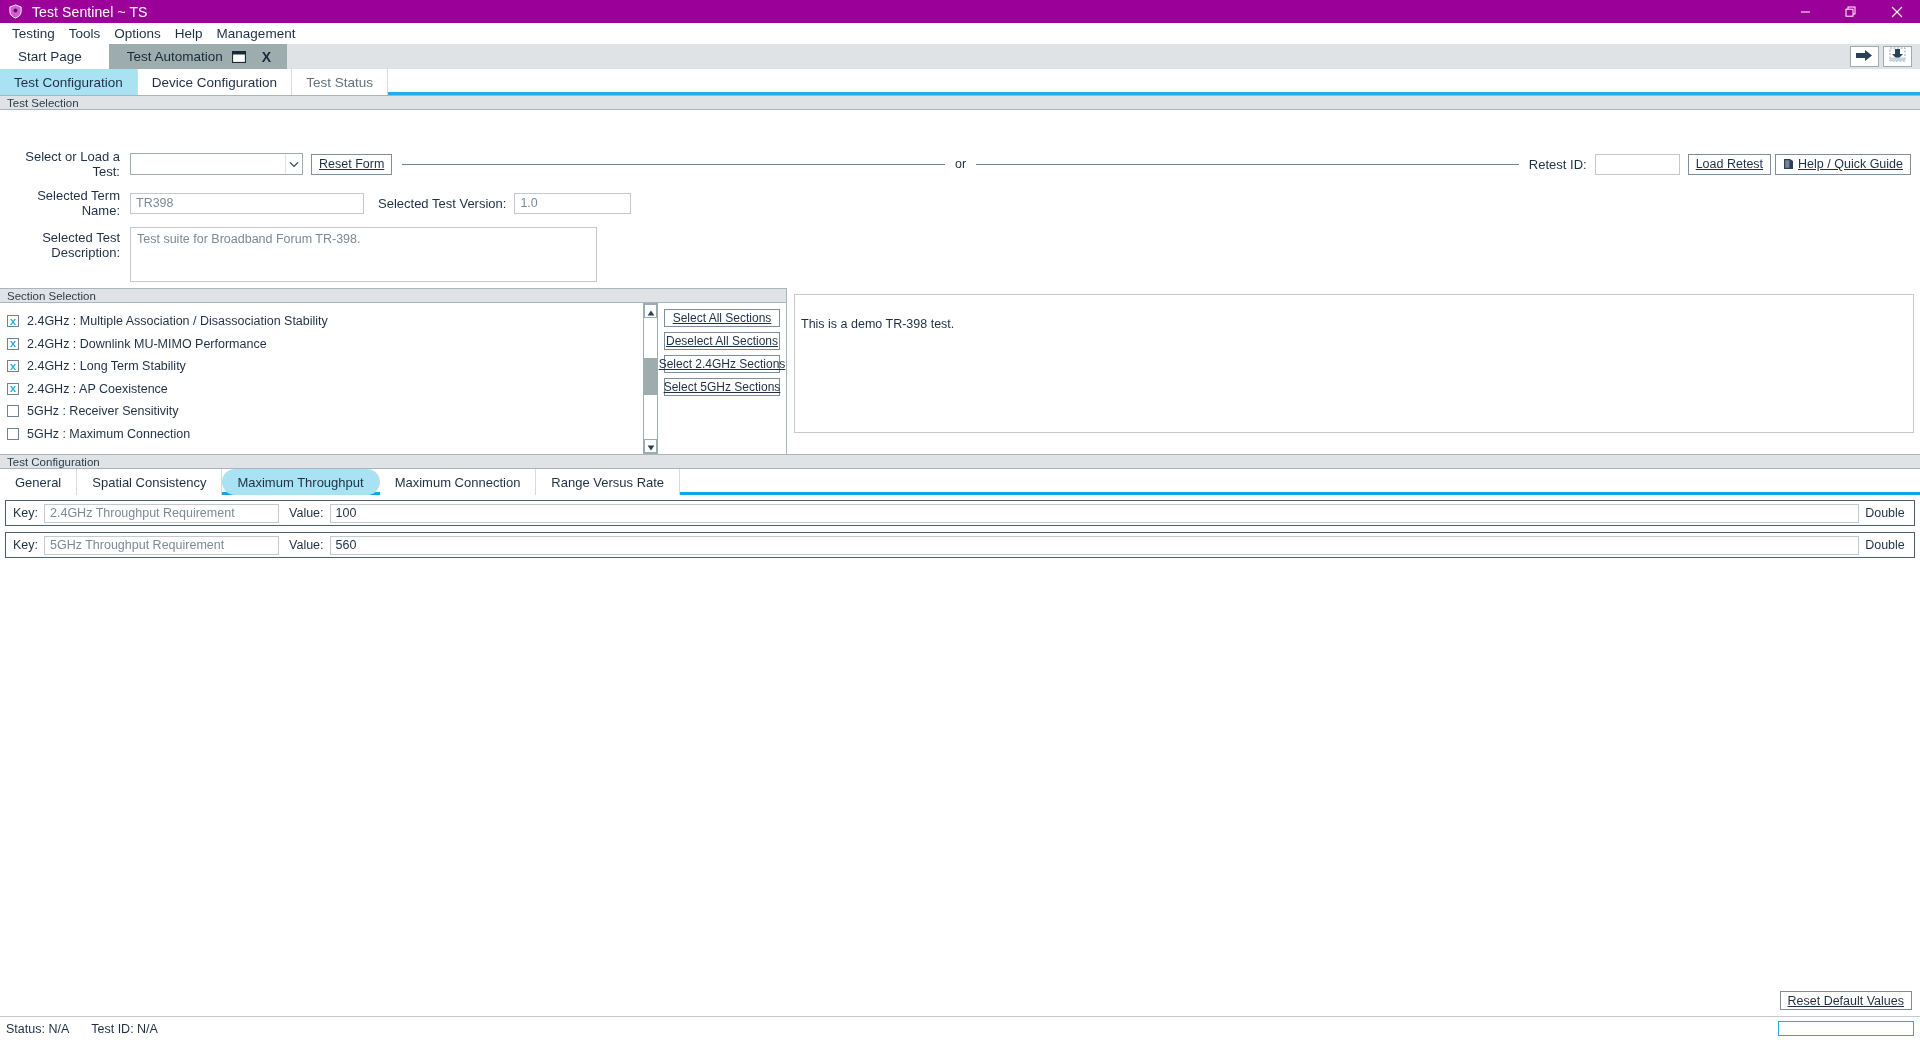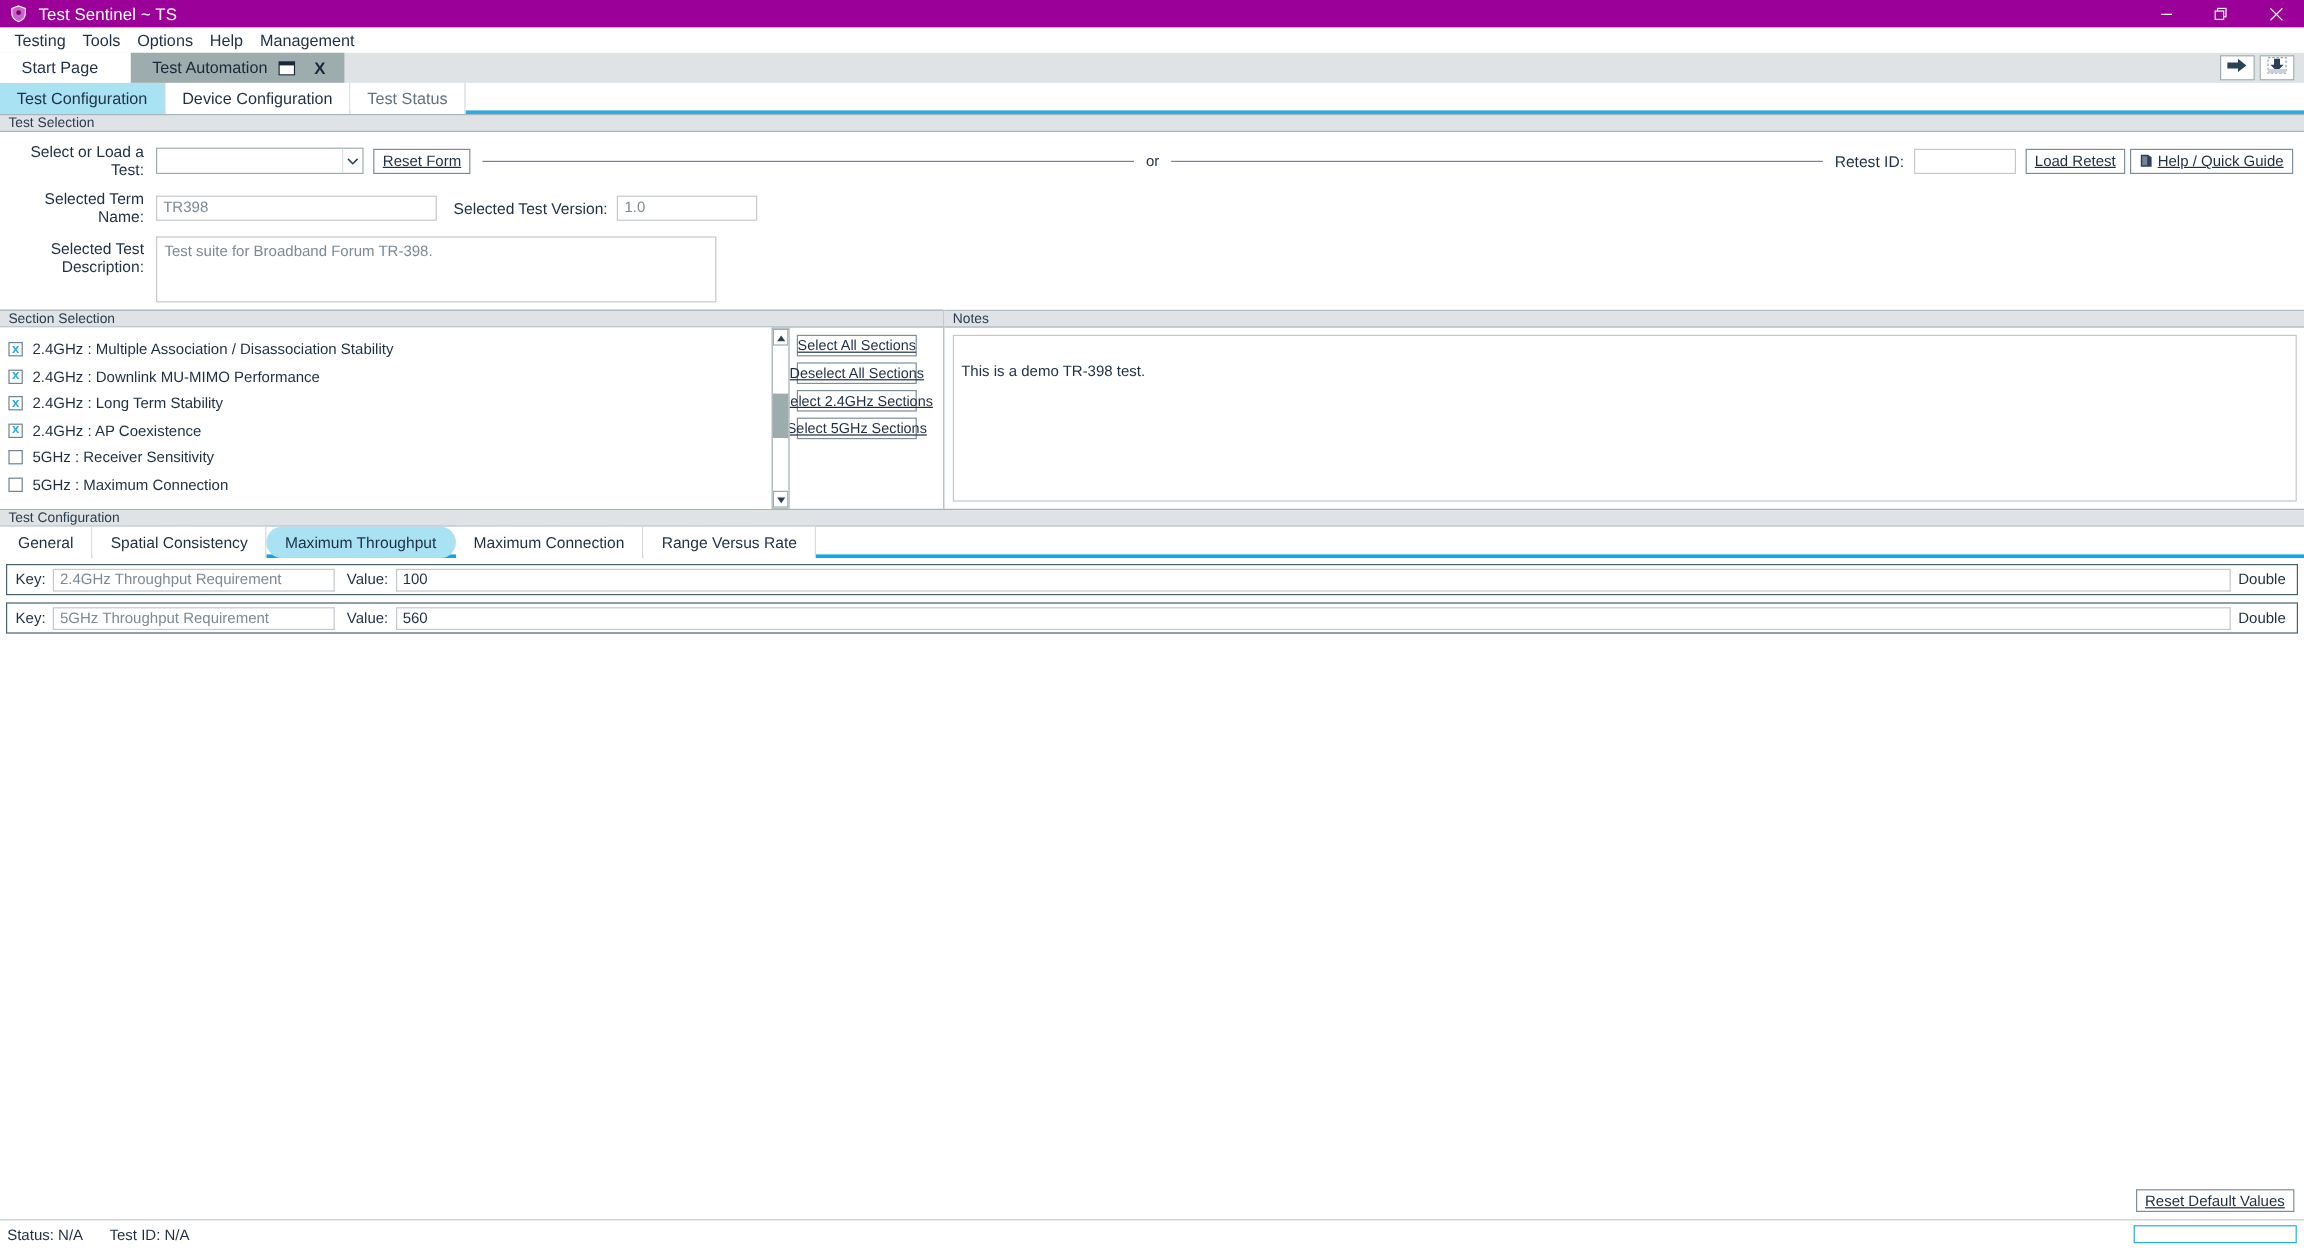--- a/index.html
+++ b/index.html
@@ -125,21 +125,21 @@
 
   .vscroll {
     width: 15px; background: #ffffff; border: 1px solid #9dadad;
     display: flex; flex-direction: column; align-items: stretch; position: relative;
   }
   .sc-btn { height: 14px; background:#ffffff; border:1px solid #9dadad; display:flex; align-items:center; justify-content:center; }
   .sc-track { flex: 1 1 auto; position: relative; }
   .sc-thumb { position: absolute; left:0; right:0; top: 40px; height: 37px; background: #9dadad; }
 
   .secbtns { width: 128px; padding: 6px 6px 0 6px; display:flex; flex-direction:column; gap: 5px; }
-  .secbtns .btn { width: 100px; height: 18px; font-size: 12px; }
+  .secbtns .btn { width: 116px; height: 18px; font-size: 12px; }
 
   .notes-body { padding: 6px 6px 6px 7px; }
   .notes-area {
     border: 1px solid #c3c9cd; background: #fff; height: 139px;
     font-size: 12.5px; color: #1f3045; padding: 22px 6px;
   }
 
   
   .cfg { flex: 1 1 auto; display: flex; flex-direction: column; background:#fff; }
   .cfgtabs { height: 26px; display: flex; background:#fff; border-bottom: 3px solid #0ea5e9; flex:0 0 auto;justify-content:flex-end; }
@@ -254,21 +254,21 @@
   <div class="pagetabs">
     <div class="ptab active">Test Configuration</div>
     <div class="ptab">Device Configuration</div>
     <div class="ptab muted">Test Status</div>
     <div class="pagetabs-rest"></div>
   </div>
 
   <div class="group-header">Test Selection</div>
   <div class="sel-body">
 
-    <div class="row" style="margin-bottom:9px;">
+    <div class="row" style="margin-bottom:9px;margin-top:30px;">
       <div class="lbl" style="width:120px;">Select or Load a Test:</div>
       <div class="combo" style="margin-left:10px;">
         <div class="combo-val"></div>
         <div class="combo-arrow">
           <svg width="10" height="7" viewBox="0 0 10 7">
               <path d="M1 1.4 L5 5.4 L9 1.4" fill="none" stroke="#2b4158" stroke-width="1.3"></path>
             </svg>
         </div>
       </div>
       <div class="btn" style="margin-left:8px;">Reset Form</div>
@@ -357,21 +357,20 @@
         <div class="secbtns">
           <div class="btn">Select All Sections</div>
           <div class="btn">Deselect All Sections</div>
           <div class="btn">Select 2.4GHz Sections</div>
           <div class="btn">Select 5GHz Sections</div>
         </div>
       </div>
     </div>
 
     <div class="mid-right">
-      <div class="group-header" style="border-left:0;">Notes</div>
       <div class="notes-body">
         <div class="notes-area">This is a demo TR-398 test.</div>
       </div>
     </div>
   </div>
 
   <div class="group-header">Test Configuration</div>
   <div class="cfg">
     <div class="cfgtabs">
       <div class="ctab">General</div>

